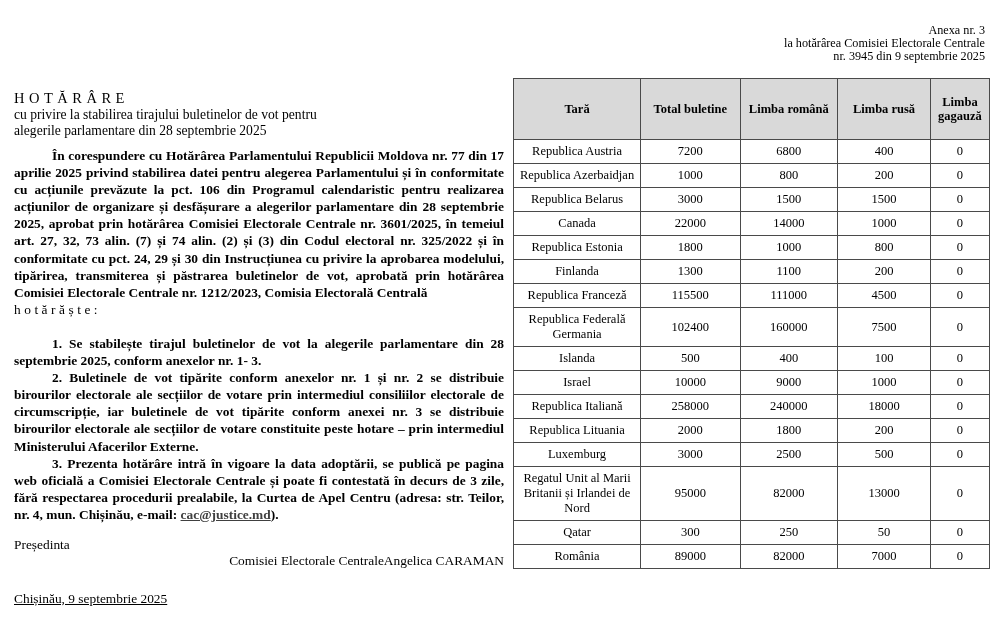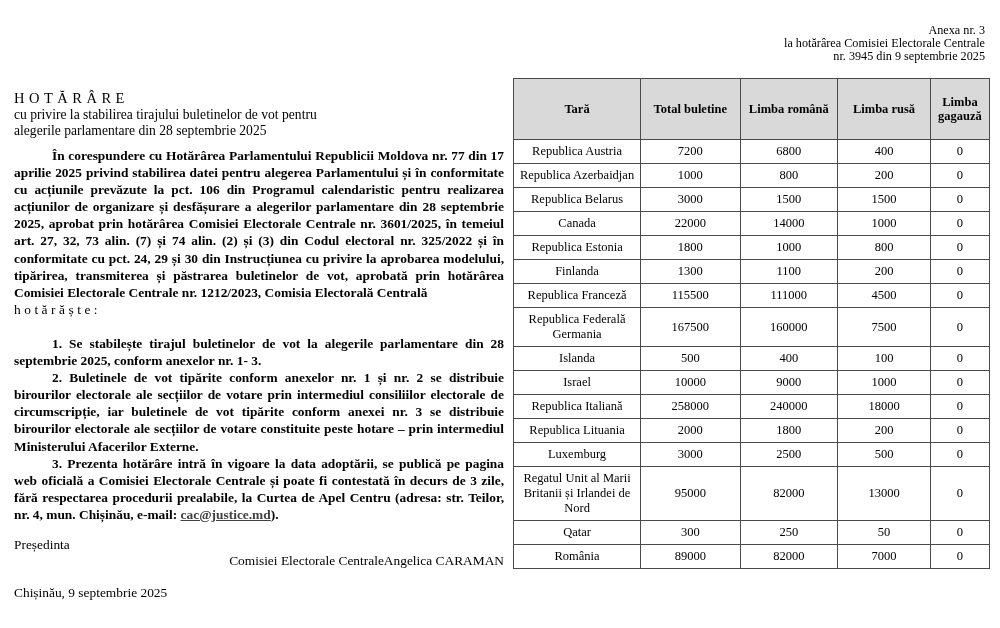--- a/index.html
+++ b/index.html
@@ -34,21 +34,21 @@
     margin-top: 0;
     font-weight: bold;
   }
   .intro-wrap { margin-top: 9px; }
   .spaced-word { letter-spacing: 3.5px; text-align: center; }
   .items-block { margin-top: 17px; }
   .email-link { text-decoration: underline; color: #404040; cursor: pointer; }
 
   .sign-block { margin-top: 14px; font-weight: normal; font-size: 13.4px; line-height: 16px; }
   .sign-row { display: flex; justify-content: flex-end; }
-  .place-block { margin-top: 16px; font-size: 13.4px; line-height: 16px; }
+  .place-block { margin-top: 22px; font-size: 13.4px; line-height: 16px; text-decoration: underline; }
 
   
   .table-wrap { position: absolute; left: 513px; top: 78px; width: 477px; }
   table.ballots {
     border-collapse: collapse;
     width: 100%;
     font-size: 12.5px;
     table-layout: fixed;
   }
   table.ballots th, table.ballots td {
@@ -179,21 +179,21 @@
           </tr>
           <tr>
             <td>Republica Franceză</td>
             <td>115500</td>
             <td>111000</td>
             <td>4500</td>
             <td>0</td>
           </tr>
           <tr>
             <td>Republica Federală Germania</td>
-            <td>167500</td>
+            <td>102400</td>
             <td>160000</td>
             <td>7500</td>
             <td>0</td>
           </tr>
           <tr>
             <td>Islanda</td>
             <td>500</td>
             <td>400</td>
             <td>100</td>
             <td>0</td>

